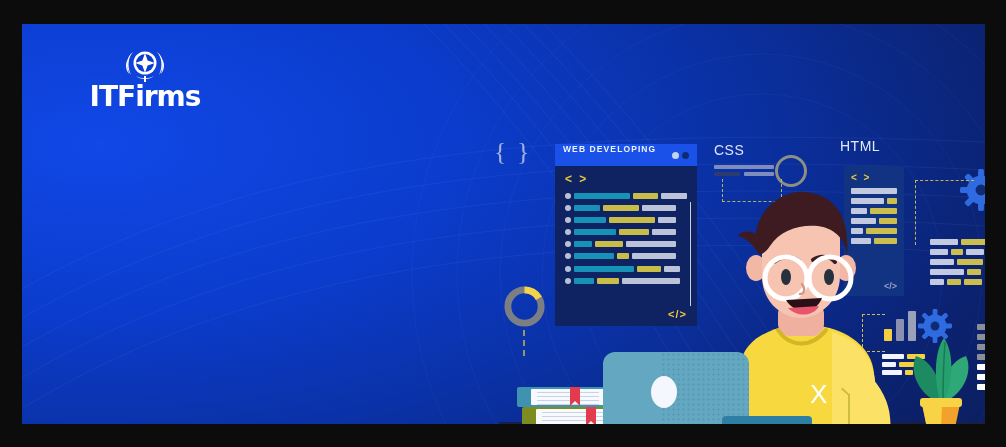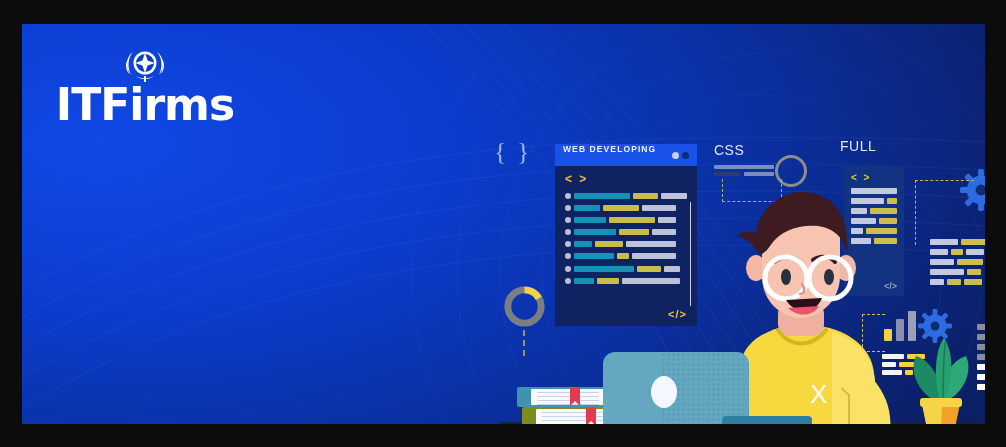--- a/index.html
+++ b/index.html
@@ -8,21 +8,21 @@
   .stage{position:absolute;left:22px;top:24px;width:963px;height:400px;overflow:hidden;
          background:
            radial-gradient(120% 140% at 8% 30%, #1148e6 0%, #0b3ccd 30%, #0a2f9e 58%, #0b2270 80%, #0c1c54 100%);
   }
   .arcs{position:absolute;inset:0;pointer-events:none;opacity:.35;}
   .arcs svg{width:100%;height:100%;display:block;}
 
   
   .logo{position:absolute;left:33px;top:22px;width:180px;}
   .logo .emblem{width:56px;height:40px;margin:0 auto;display:block;}
-  .logo .wordmark{font-family:"DejaVu Sans", sans-serif;font-weight:bold;font-size:44px;
+  .logo .wordmark{font-family:"DejaVu Sans", sans-serif;font-weight:bold;font-size:28px;
     letter-spacing:-1px;color:#fff;text-align:center;line-height:1;margin-top:-3px;}
 
   
   .headline{position:absolute;left:20px;top:110px;width:470px;}
   .headline .ln{font-family:"DejaVu Sans Condensed","Liberation Sans",sans-serif;
     font-weight:bold;font-size:37px;line-height:57px;color:#ffffff;letter-spacing:.5px;
     white-space:nowrap;transform:scaleX(.92);transform-origin:left center;}
   .headline .hl{color:#f8d94b;}
 
   
@@ -266,21 +266,21 @@
     <div class="css-bars">
       <i style="width:60px"></i>
       <div class="pair">
           <i class="dark"></i>
           <i style="width:30px"></i>
         </div>
     </div>
     <div class="ring-css"></div>
     <div class="dash-box"></div>
 
-    <div class="html-lab">FULL</div>
+    <div class="html-lab">HTML</div>
     <div class="html-panel">
       <div class="tag-open">&lt; &gt;</div>
       <div class="hrows" id="html-rows">
           <div class="hrow">
             <i class="hseg g" style="width: 46px;"></i>
           </div>
           <div class="hrow">
             <i class="hseg g" style="width: 34px;"></i>
             <i class="hseg y" style="width: 10px;"></i>
           </div>

